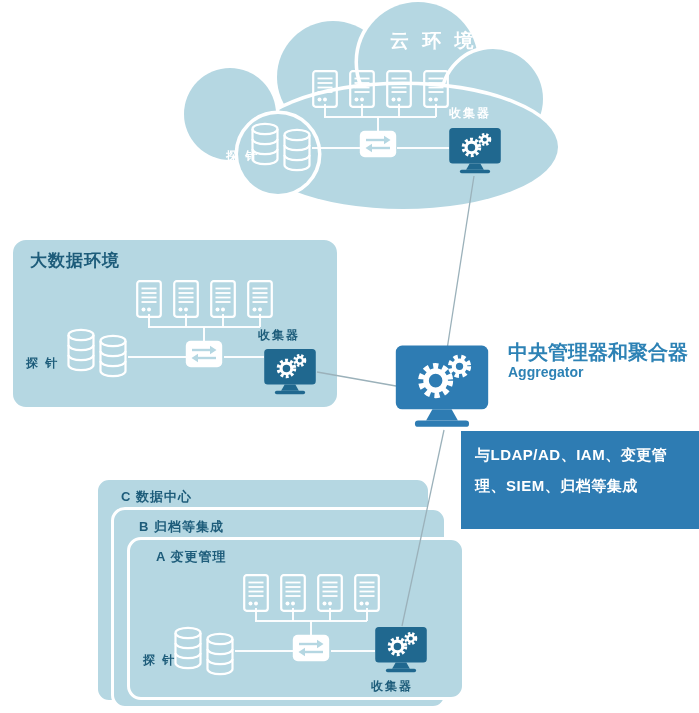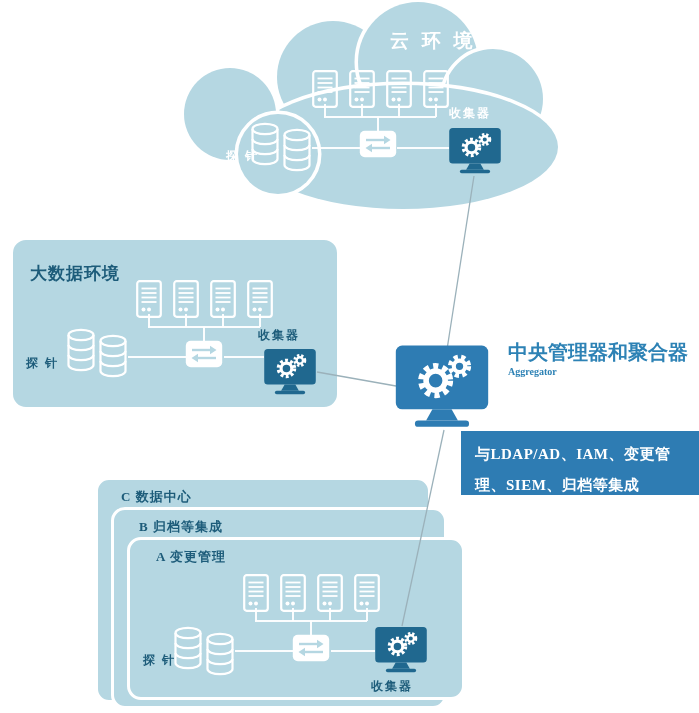--- a/index.html
+++ b/index.html
@@ -1,17 +1,17 @@
 <!DOCTYPE html>
 <html style="--panel: #b5d7e2; --accent: #20688f; --accent2: #2e7cb3; --intbg: #2e7cb3; --dark: #1d5c7a; --light: #ffffff; --ctext: #2d82b5; --line: #9bb1ba;"><head>
 <meta charset="utf-8">
 <style>
   * { margin:0; padding:0; box-sizing:border-box; }
   html,body { background:#fff; font-family:"Liberation Sans", sans-serif; }
-  #stage { position:relative; width:699px; height:713px; background:#fff; overflow:hidden;font-family:Liberation Serif, serif; }
+  #stage { position:relative; width:699px; height:713px; background:#fff; overflow:hidden; }
 
   .panel { position:absolute; background:var(--panel,#b5d7e2); border:3px solid #fff; z-index:1; }
   .cloudfill { fill:var(--panel,#b5d7e2); }
 
   .label { position:absolute; z-index:6; font-weight:bold; white-space:nowrap; }
   .dark  { color:var(--dark,#1d5c7a); }
   .light { color:var(--light,#ffffff); }
   .t-cloud-title { font-size:19px; letter-spacing:4px; }
   .t-env-title   { font-size:17px; letter-spacing:1px; }
   .t-dc-title    { font-size:13px; letter-spacing:1px; }
@@ -22,21 +22,21 @@
   .ic-w  { color:#fff; }
   .ic-a  { color:var(--accent,#20688f); }
   .ic-a2 { color:var(--accent2,#2e7cb3); }
   :root  { --swa: var(--panel,#b5d7e2); }
 
   svg.links { position:absolute; left:0; top:0; z-index:4; pointer-events:none; }
   .link { stroke:var(--line,#9bb1ba); stroke-width:1.3; }
 
   .central-text { position:absolute; left:508px; top:342px; z-index:6; font-weight:bold;
                   color:var(--ctext,#2d82b5); line-height:20px; }
-  .intbox { position:absolute; left:461px; top:431px; width:238px; height:64px; z-index:6;
+  .intbox { position:absolute; left:461px; top:431px; width:238px; height:98px; z-index:6;
             background:var(--intbg,#2e7cb3); color:#fff; font-size:15px; font-weight:600;
             line-height:31px; padding:8px 10px 4px 14px; letter-spacing:0.5px; }
   .defs-hidden { position:absolute; width:0; height:0; overflow:hidden; }
 </style>
 </head>
 <body>
 
 <svg class="defs-hidden" aria-hidden="true">
   <defs>
     <symbol id="sym-server" viewBox="0 0 26 38">
@@ -129,21 +129,21 @@
   <svg class="icon ic-w" style="left:359px;top:130px" width="38" height="28">
       <use href="#sym-switch"></use>
     </svg>
 
   <div class="label light t-small" style="left:449px;top:105px;">收集器</div>
   <svg class="icon ic-a" style="left:448px;top:127px" width="54" height="48">
       <use href="#sym-collector"></use>
     </svg>
 
   <div class="panel" style="left:10px;top:237px;width:330px;height:173px;border-radius:16px"></div>
-  <div class="label dark t-env-title" style="left:30px;top:262px;">大数据环境</div>
+  <div class="label dark t-env-title" style="left:30px;top:249px;">大数据环境</div>
 
   <svg class="icon ic-w" style="left:136px;top:280px" width="26" height="38">
       <use href="#sym-server"></use>
     </svg>
   <svg class="icon ic-w" style="left:173px;top:280px" width="26" height="38">
       <use href="#sym-server"></use>
     </svg>
   <svg class="icon ic-w" style="left:210px;top:280px" width="26" height="38">
       <use href="#sym-server"></use>
     </svg>
@@ -230,20 +230,20 @@
     <line class="link" x1="317" y1="372" x2="396" y2="386"></line>
     <line class="link" x1="444" y1="430" x2="402" y2="626"></line>
   </svg>
 
   <svg class="icon ic-a2" style="left:394px;top:344px" width="96" height="86">
       <use href="#sym-collector"></use>
     </svg>
 
   <div class="central-text">
     <div style="font-size:20px">中央管理器和聚合器</div>
-    <div style="font-size:10px">Aggregator</div>
+    <div style="font-size:14px">Aggregator</div>
   </div>
 
   <div class="intbox">
     <span>与LDAP/AD、IAM、变更管理、SIEM、归档等集成</span>
   </div>
 
 </div>
 
 </body></html>

